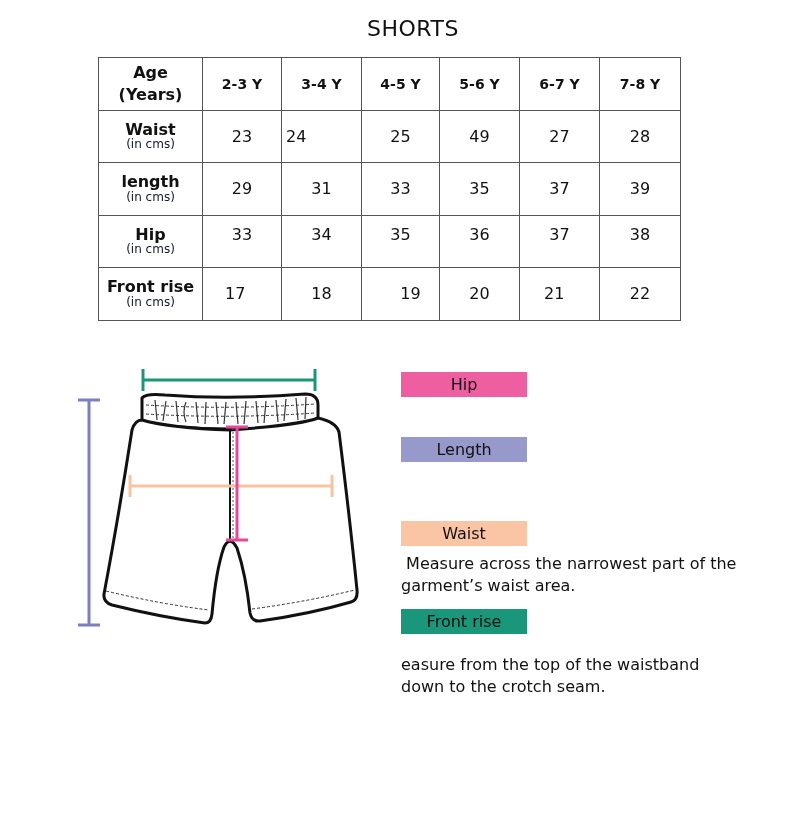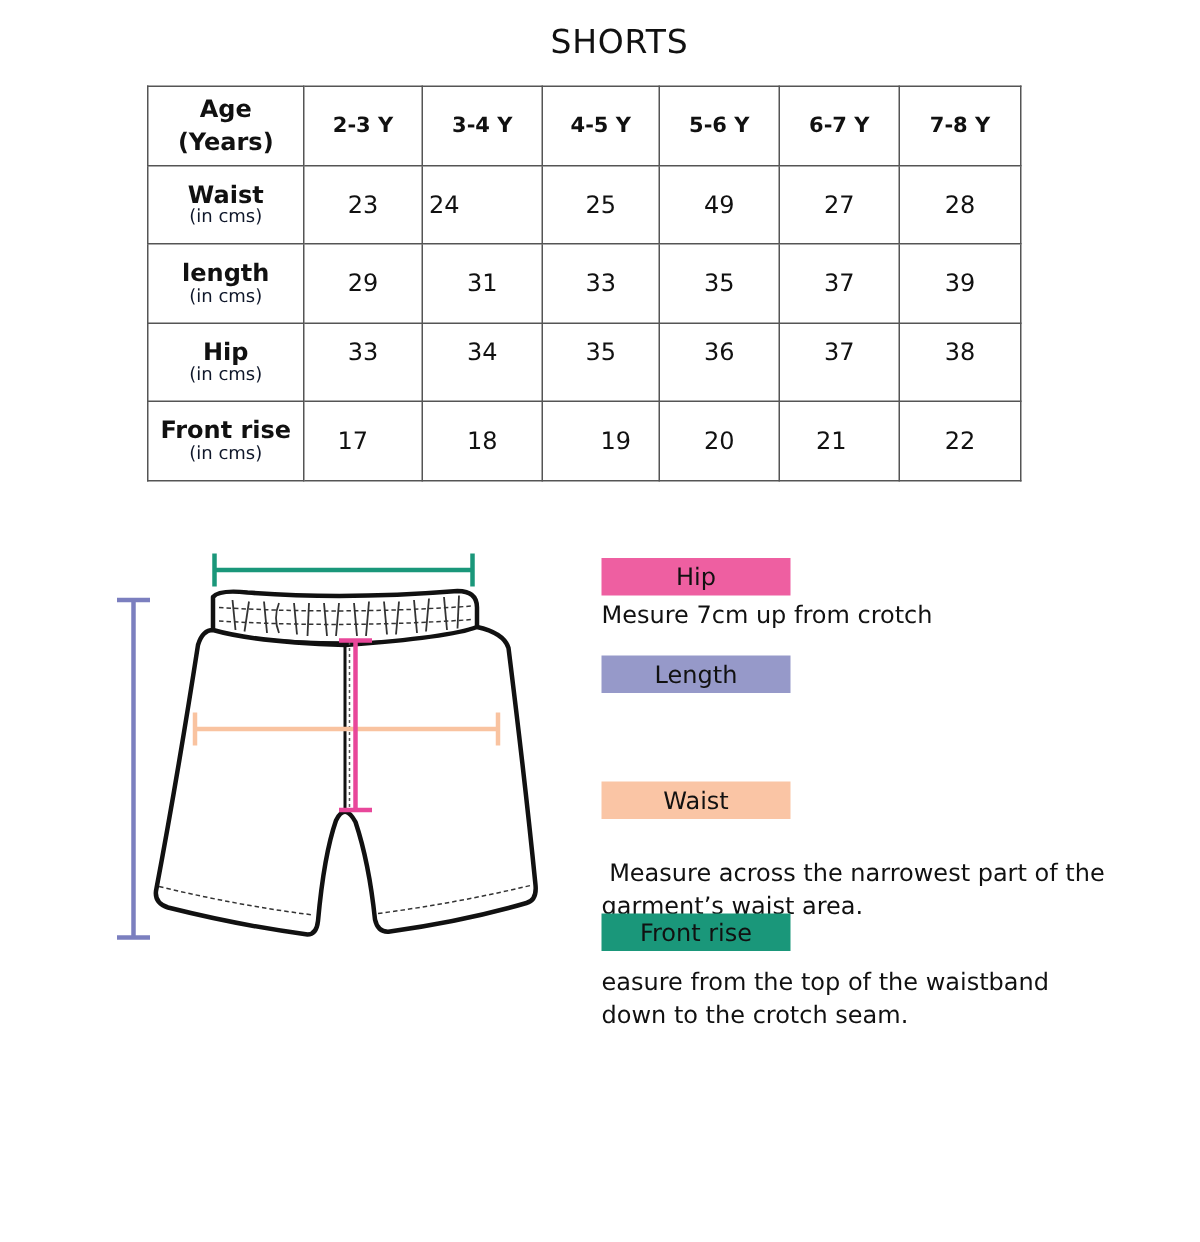--- a/index.html
+++ b/index.html
@@ -152,25 +152,24 @@
 
   <g stroke="#E8479A" stroke-width="3" fill="none">
     <line x1="237" y1="427" x2="237" y2="540"></line>
     <line x1="226" y1="427" x2="248" y2="427"></line>
     <line x1="226" y1="540" x2="248" y2="540"></line>
   </g>
 </svg>
 
 <div class="legend" style="top:372px">
   <div class="badge" style="background:#EE5FA1">Hip</div>
-  <div class="desc" style="margin-top:2px">Mesure 7cm up from crotch</div>
 </div>
 <div class="legend" style="top:437px">
   <div class="badge" style="background:#9699C9">Length</div>
 </div>
 <div class="legend" style="top:521px">
   <div class="badge" style="background:#FAC5A5">Waist</div>
-  <div class="desc" style="margin-top:25px;width:350px;white-space:pre-wrap"> Measure across the narrowest part of the garment’s waist area.</div>
+  <div class="desc" style="margin-top:7px;width:350px;white-space:pre-wrap"> Measure across the narrowest part of the garment’s waist area.</div>
 </div>
 <div class="legend" style="top:609px">
   <div class="badge" style="background:#1A977A">Front rise</div>
-  <div class="desc" style="margin-top:10px;width:330px">easure from the top of the waistband down to the crotch seam.</div>
+  <div class="desc" style="margin-top:20px;width:330px">easure from the top of the waistband down to the crotch seam.</div>
 </div>
 
 </body></html>

